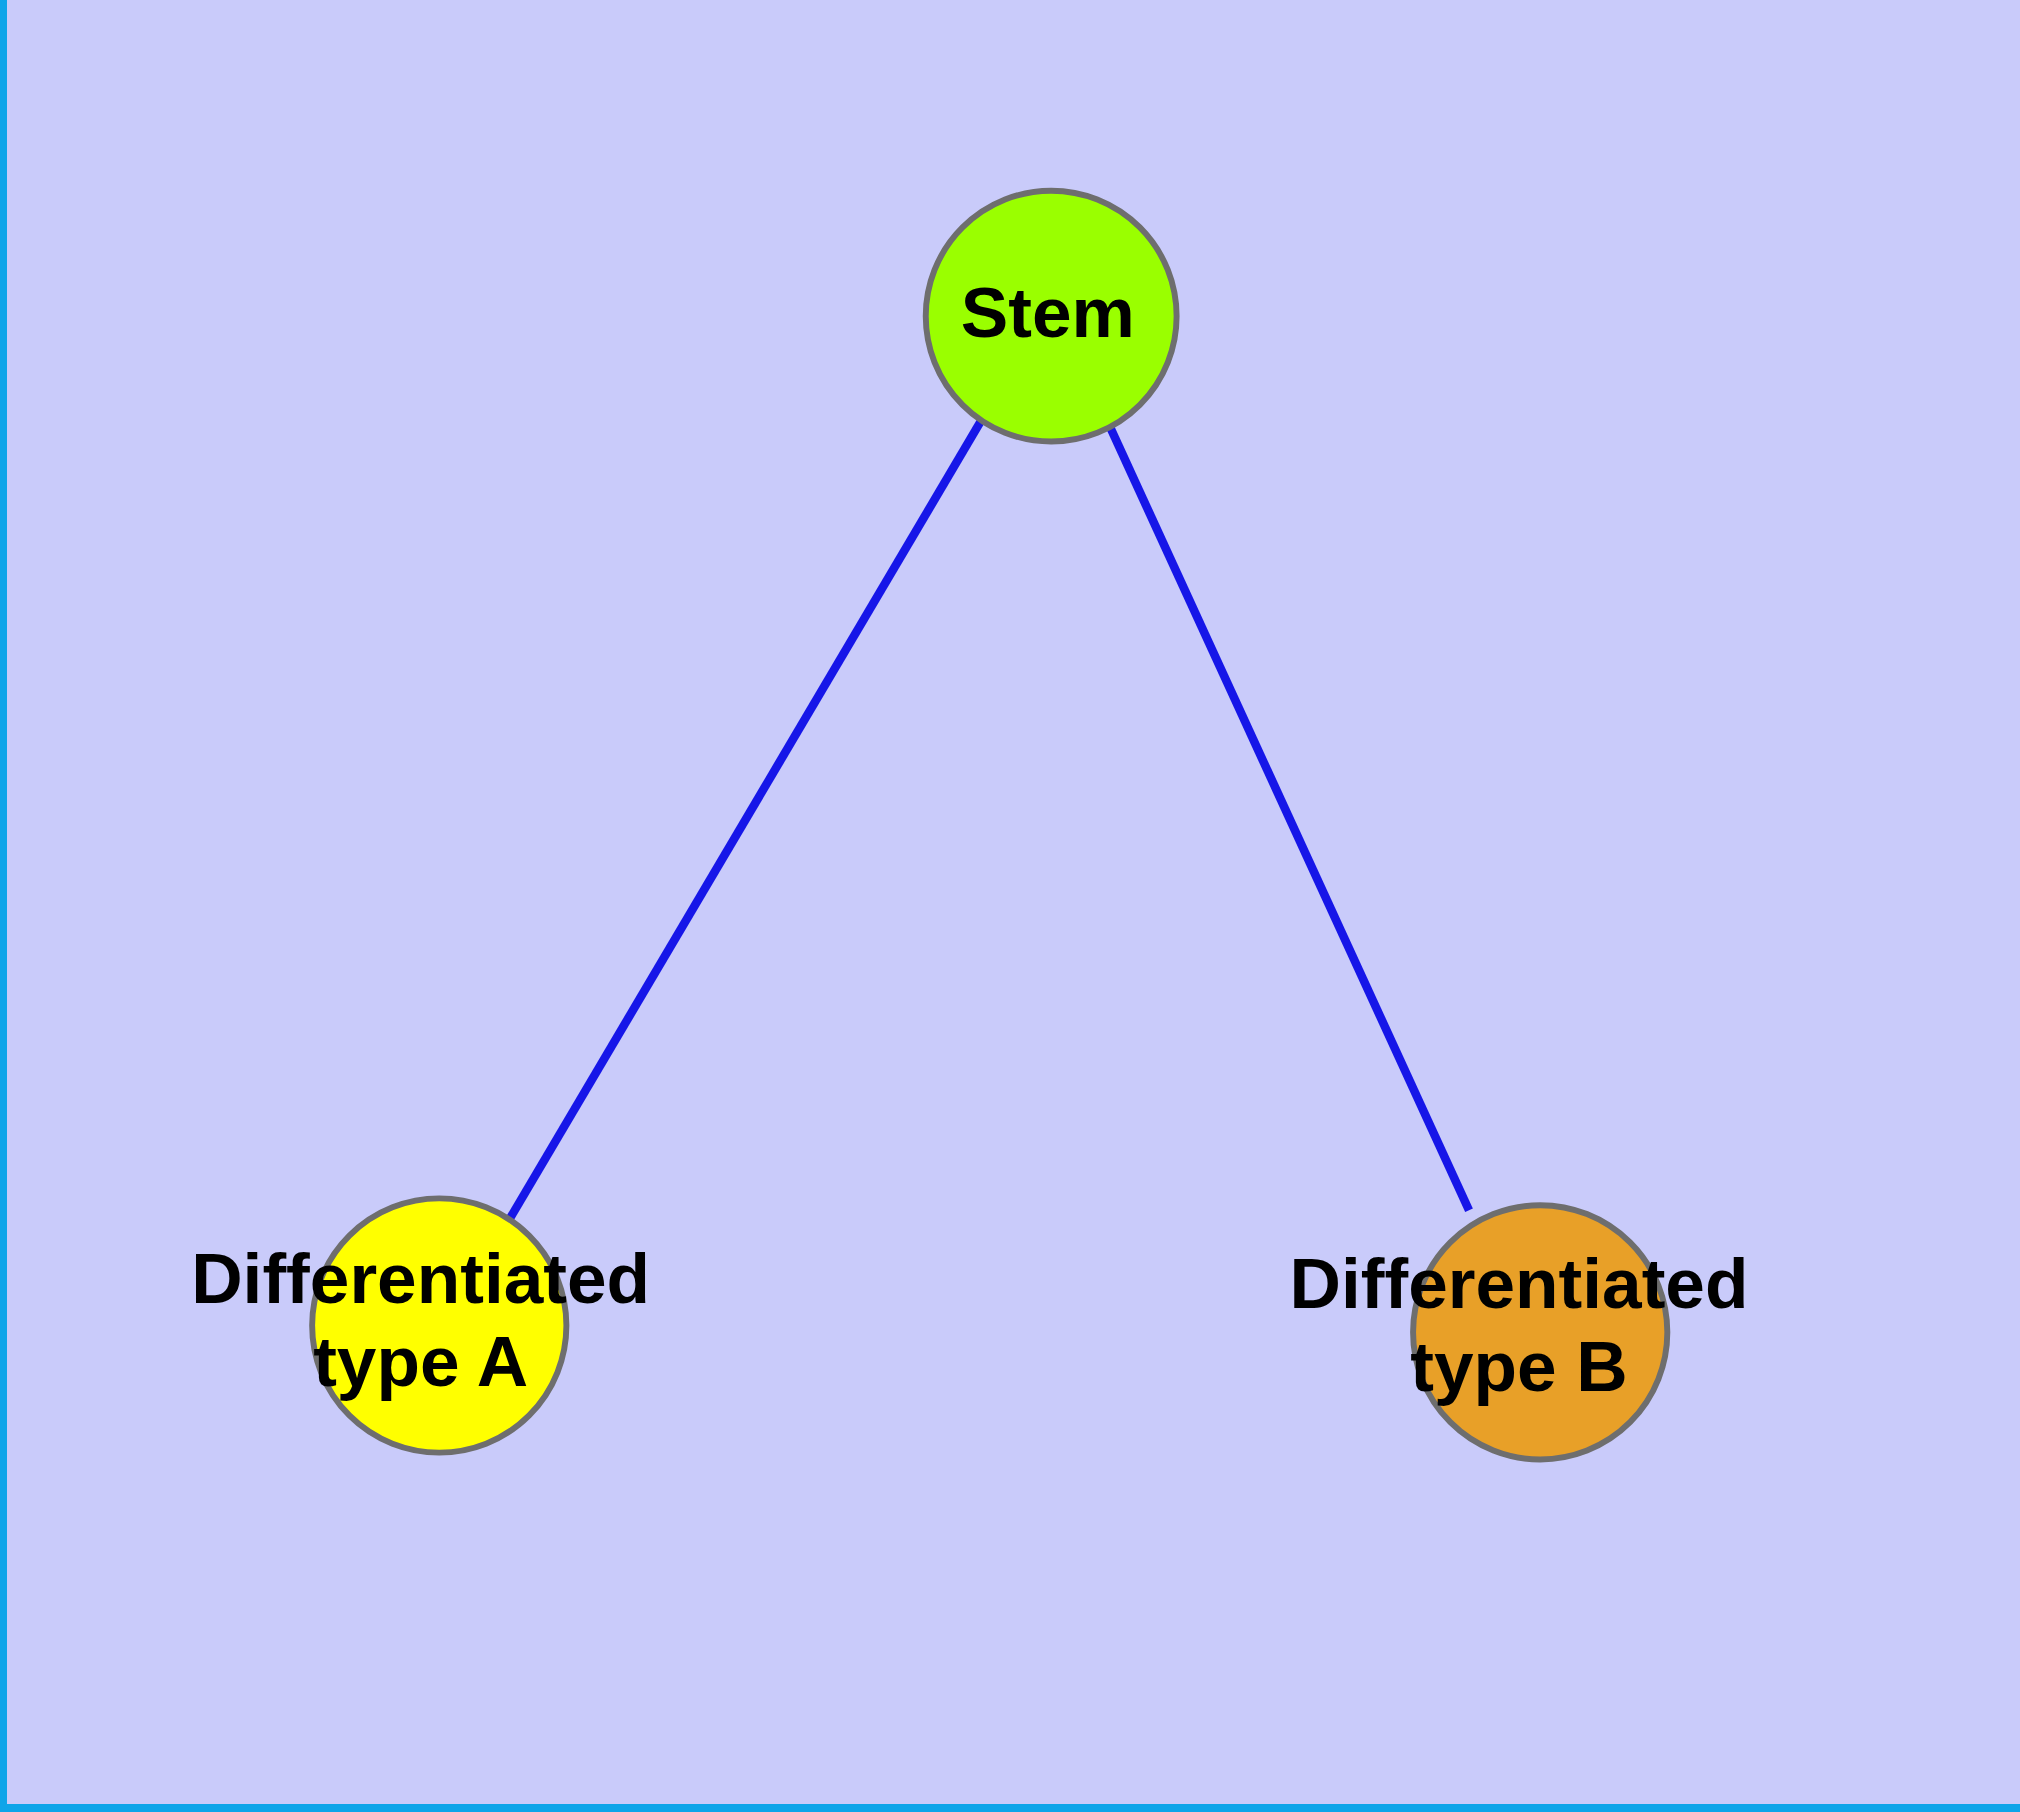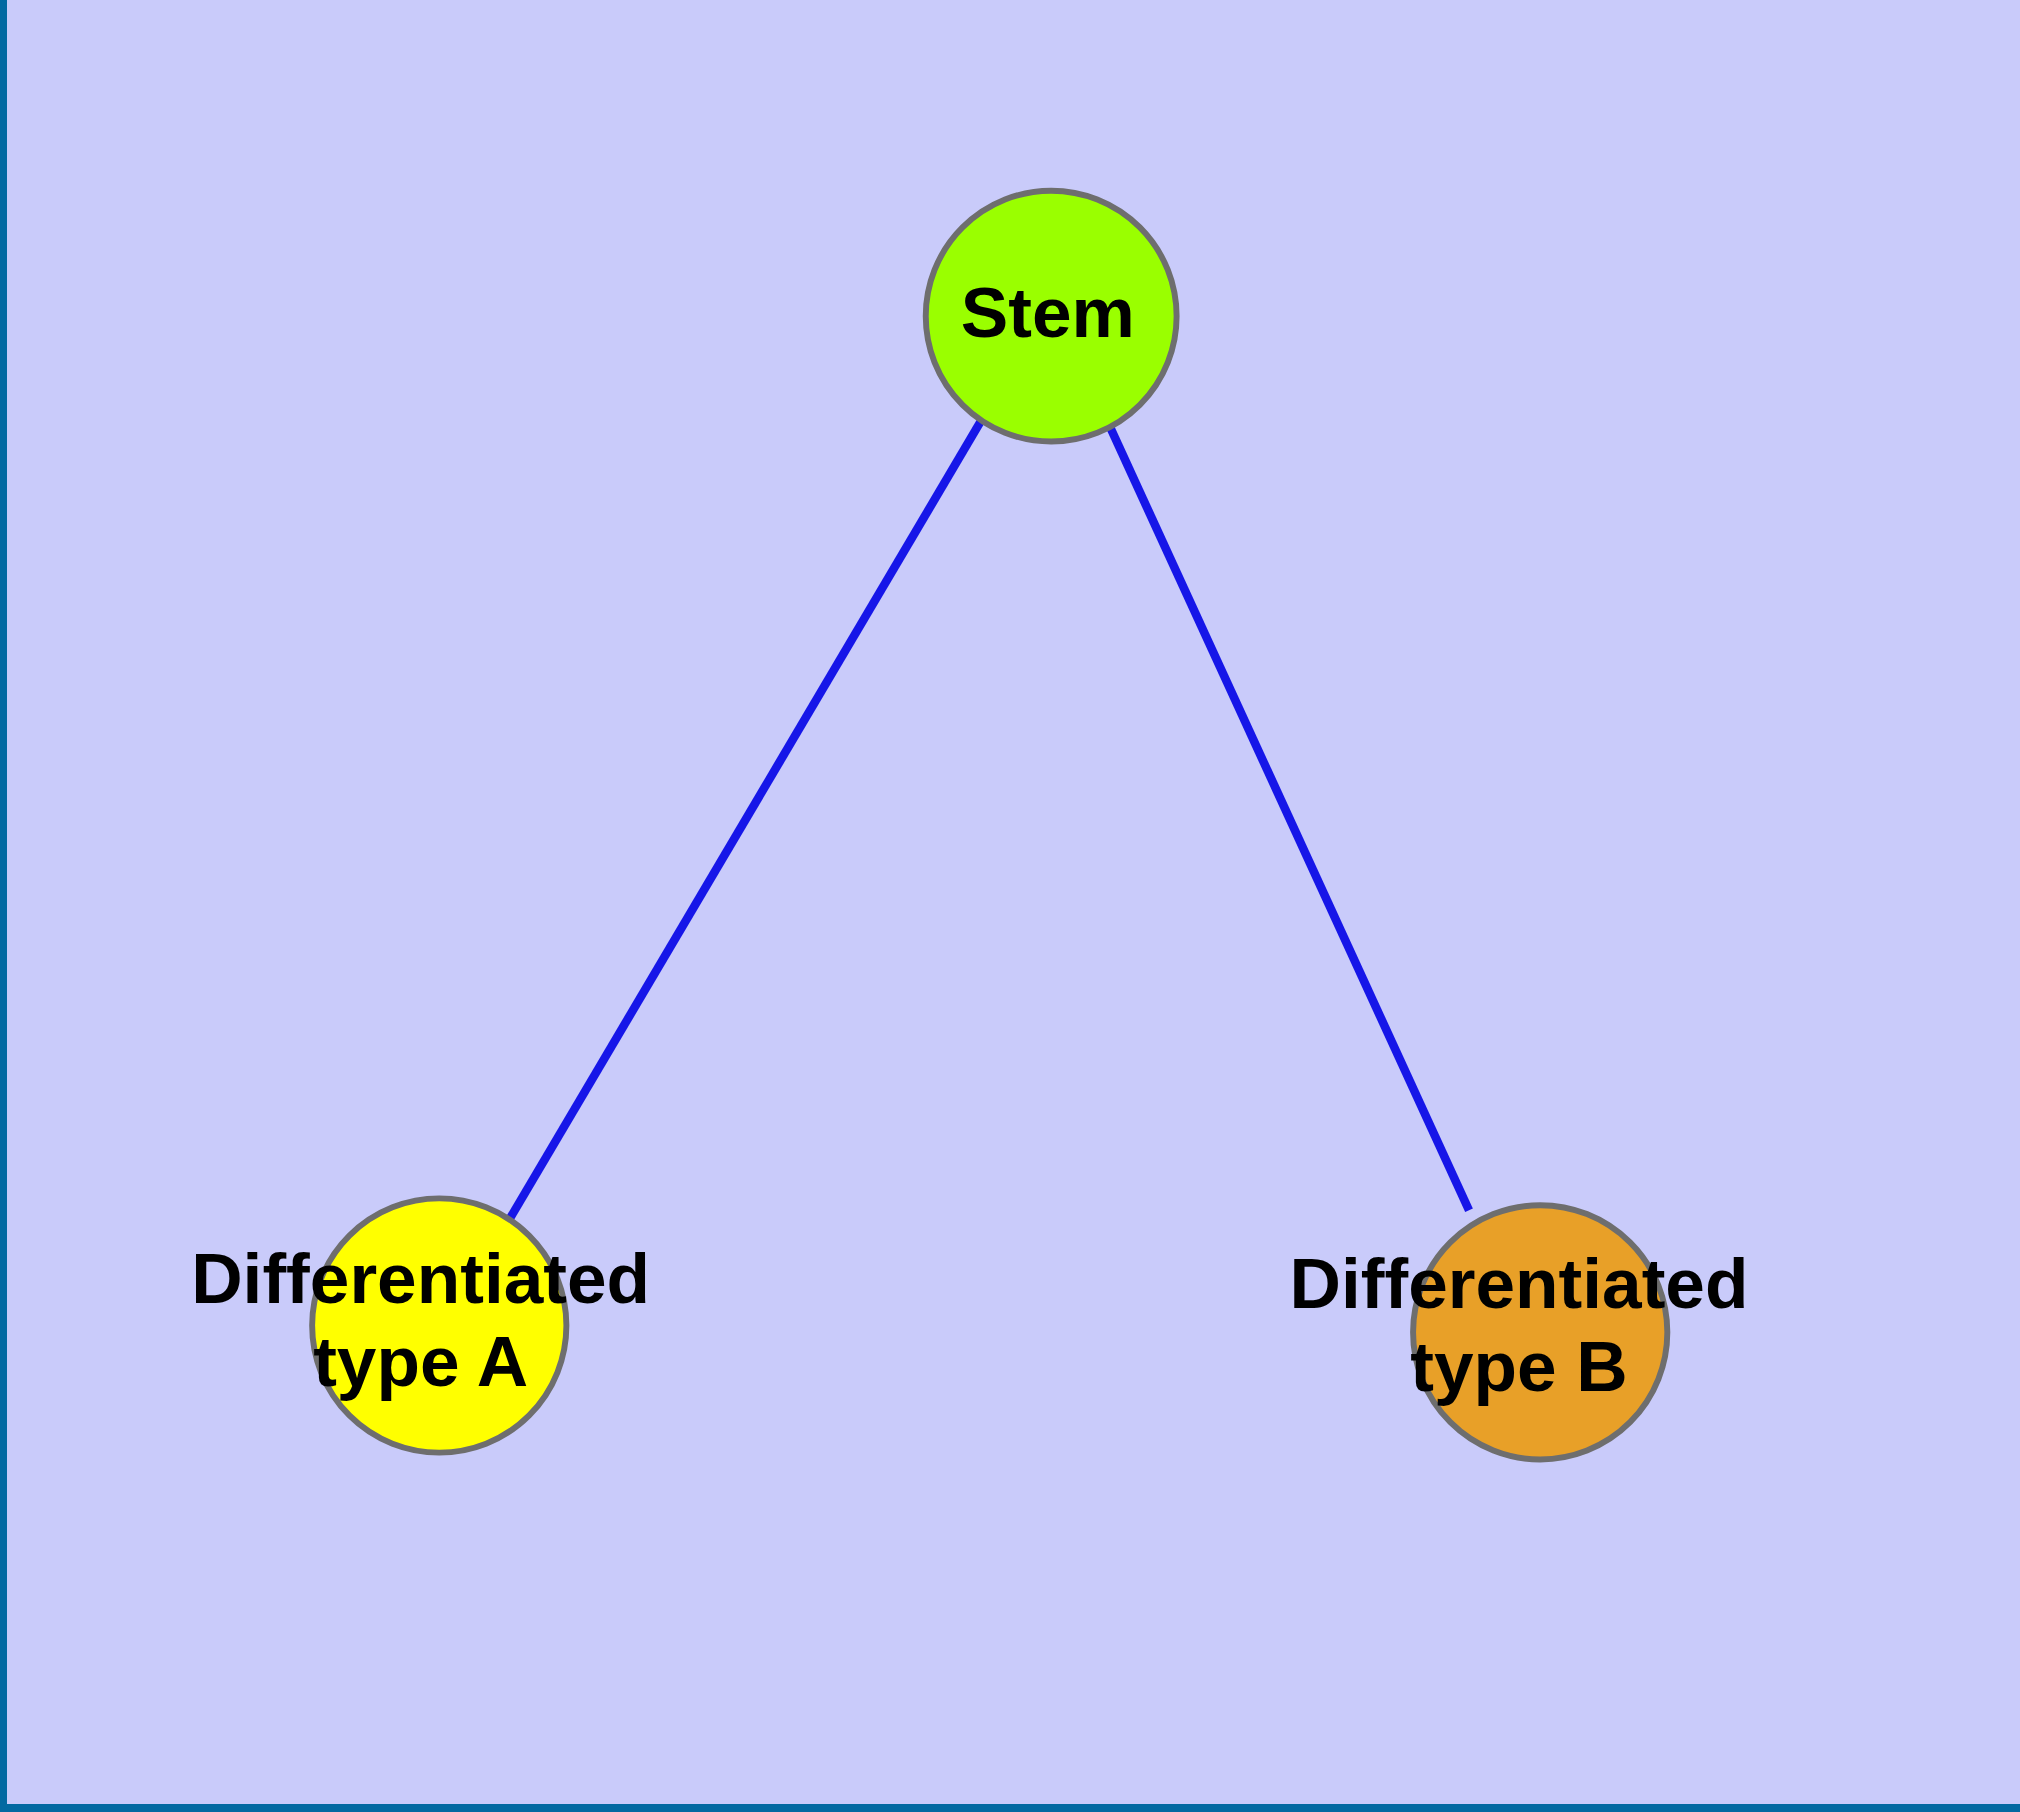--- a/index.html
+++ b/index.html
@@ -34,21 +34,21 @@
     font-weight: bold;
     fill: #000000;
     font-family: "Liberation Sans", sans-serif;
     text-anchor: middle;
     dominant-baseline: middle;
   }
 </style>
 </head>
 <body>
 
-<div id="canvas" style="background: #0369a1; width: 2021px; height: 1812px;">
+<div id="canvas" style="background: #0ea5e9; width: 2021px; height: 1812px;">
 
   <div id="plot-bg" style="background: rgb(201, 203, 250);"></div>
 
   <svg id="graph-svg" viewBox="0 0 2384 2138" xmlns="http://www.w3.org/2000/svg">
 
     <g>
       <line class="graph-edge" x1="1157" y1="497" x2="600" y2="1440" stroke="#1616e8" stroke-width="10" stroke-linecap="butt"></line>
       <line class="graph-edge" x1="1310" y1="505" x2="1733" y2="1428" stroke="#1616e8" stroke-width="10" stroke-linecap="butt"></line>
     </g>
 

